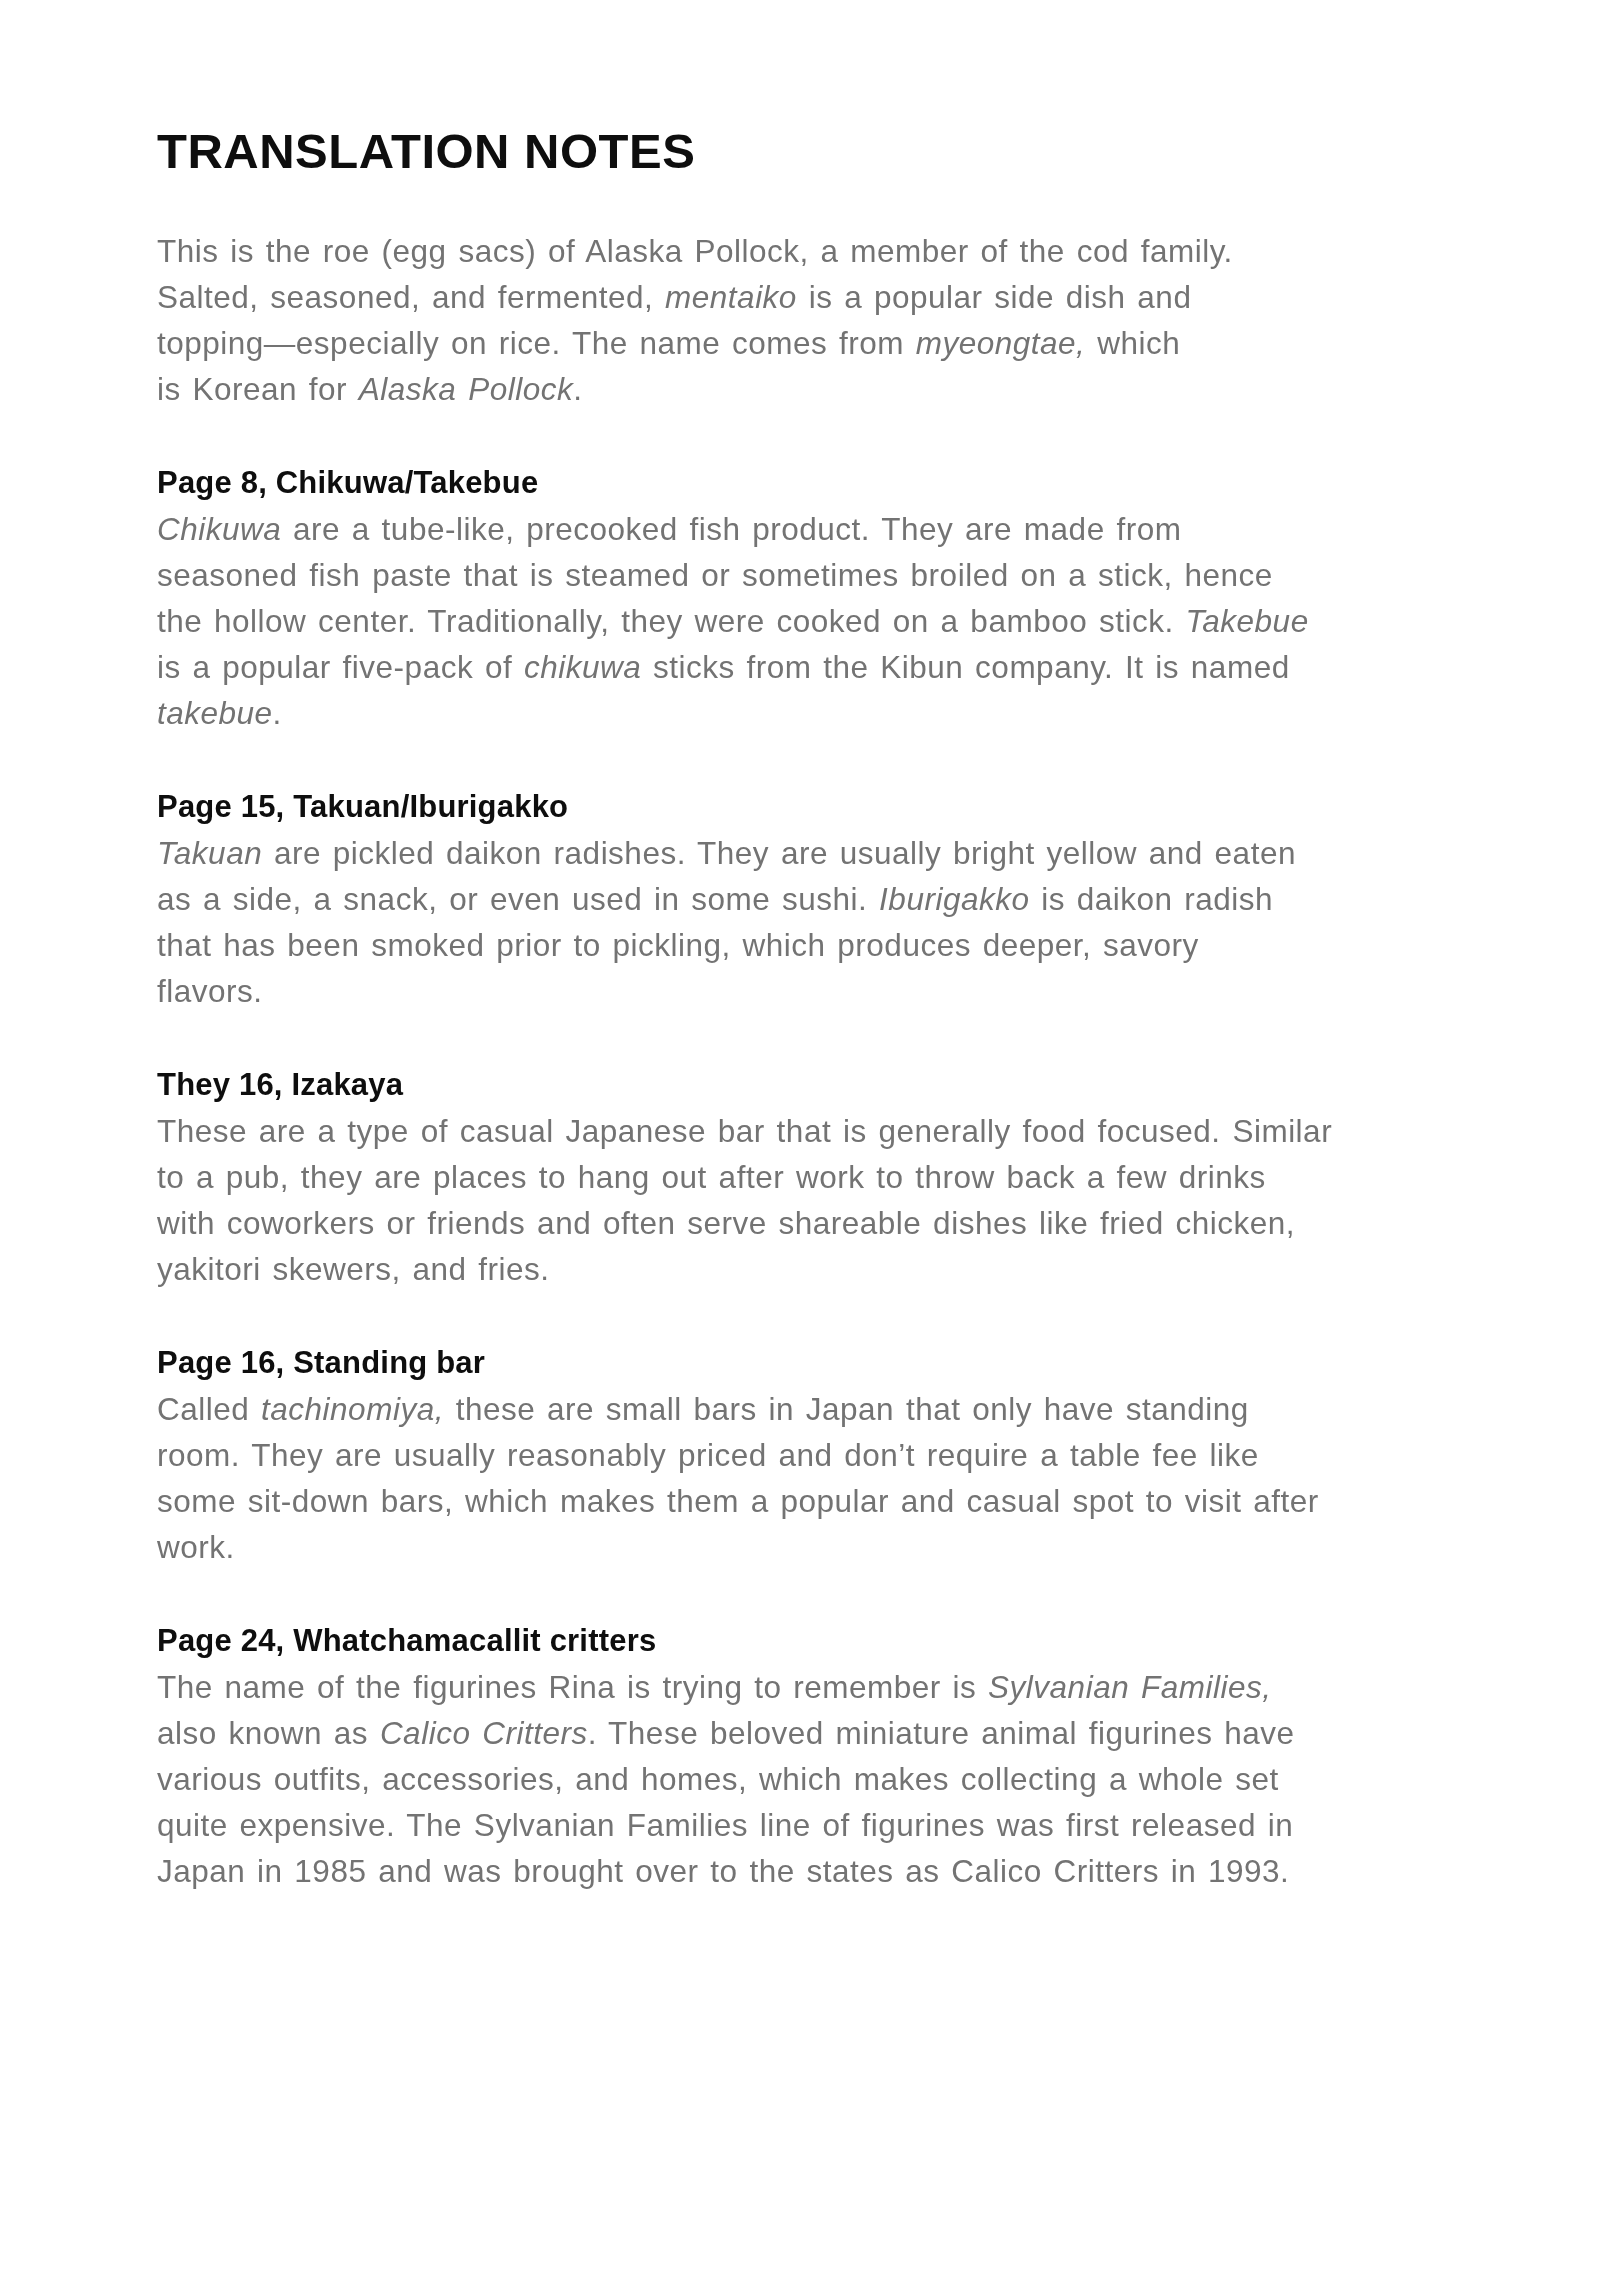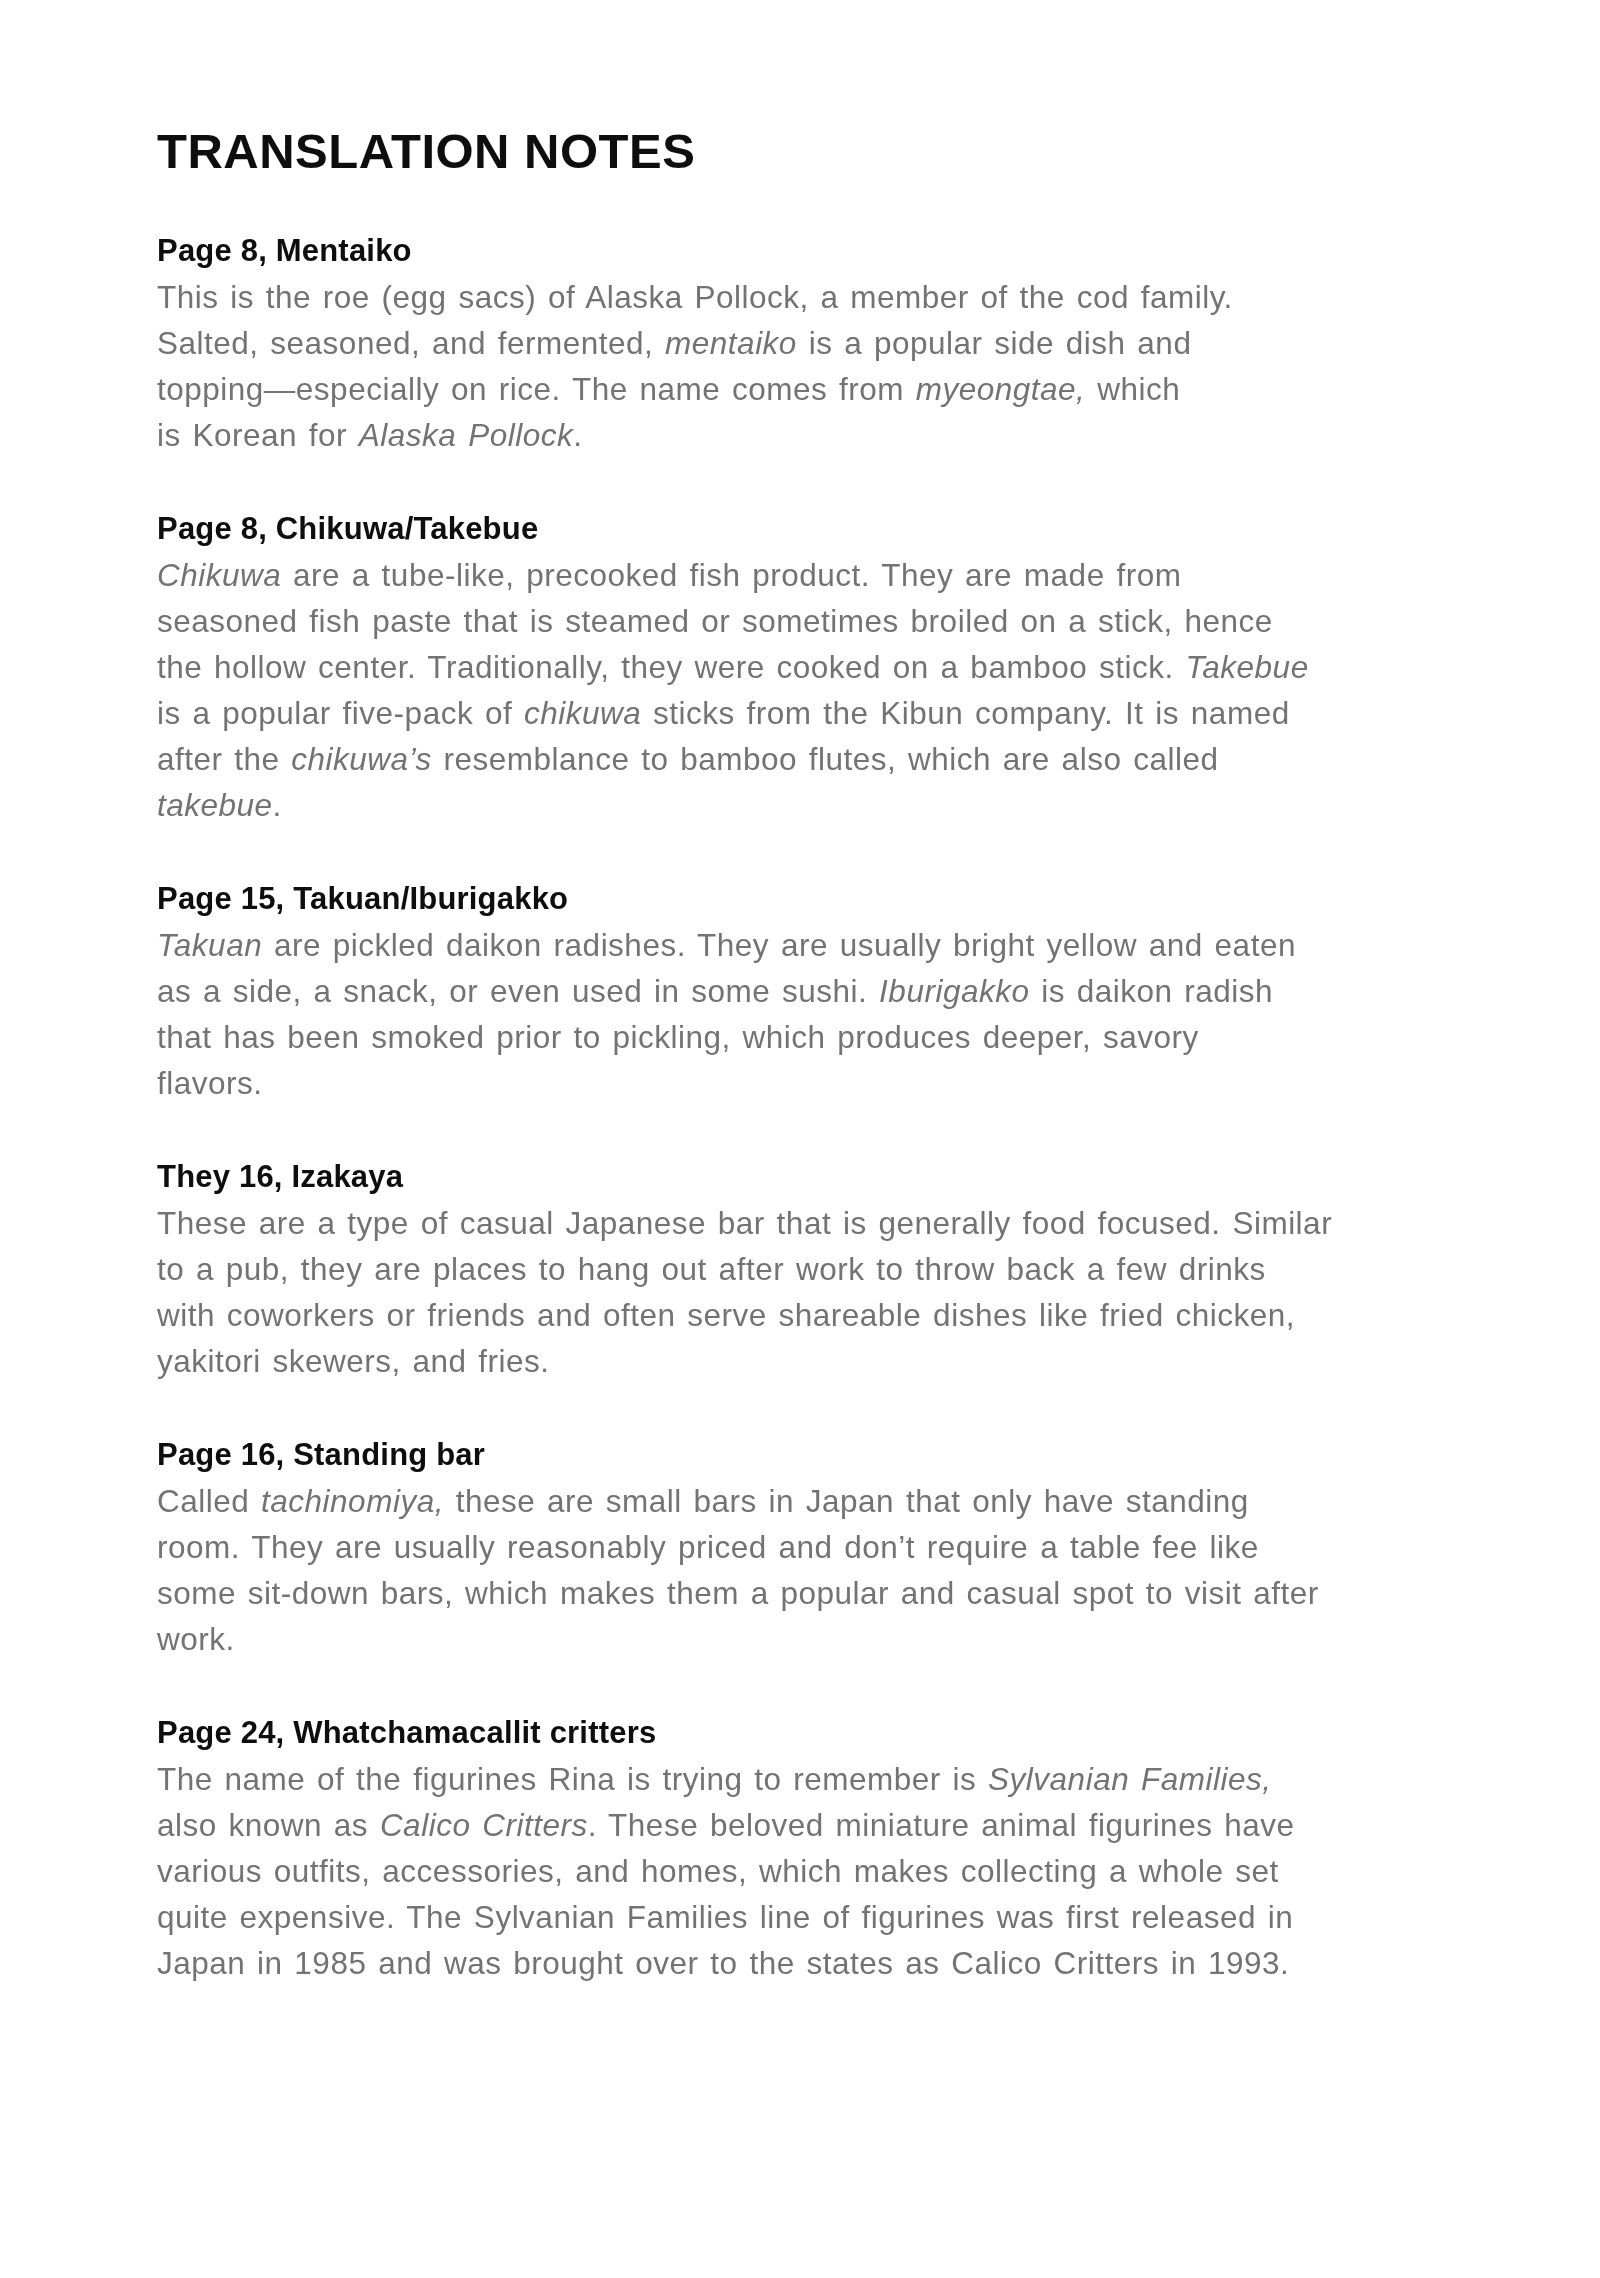--- a/index.html
+++ b/index.html
@@ -54,36 +54,34 @@
   .note-body em {
   }
 </style>
 </head>
 <body>
 
 <div class="page">
   <h1 class="page-title">TRANSLATION NOTES</h1>
   <div id="sections">
       <section class="note-section">
-        <h2 class="note-heading">Page 8, Mentaiko</h2>
         <div class="note-body">
           <div class="note-line"><span>This is the roe (egg sacs) of Alaska Pollock, a member of the cod family.</span></div>
           <div class="note-line"><span>Salted, seasoned, and fermented, </span><em>mentaiko</em><span> is a popular side dish and</span></div>
           <div class="note-line"><span>topping—especially on rice. The name comes from </span><em>myeongtae,</em><span> which</span></div>
           <div class="note-line"><span>is Korean for </span><em>Alaska Pollock</em><span>.</span></div>
         </div>
       </section>
       <section class="note-section">
         <h2 class="note-heading">Page 8, Chikuwa/Takebue</h2>
         <div class="note-body">
           <div class="note-line"><em>Chikuwa</em><span> are a tube-like, precooked fish product. They are made from</span></div>
           <div class="note-line"><span>seasoned fish paste that is steamed or sometimes broiled on a stick, hence</span></div>
           <div class="note-line"><span>the hollow center. Traditionally, they were cooked on a bamboo stick. </span><em>Takebue</em></div>
           <div class="note-line"><span>is a popular five-pack of </span><em>chikuwa</em><span> sticks from the Kibun company. It is named</span></div>
-          <div class="note-line"><span>after the </span><em>chikuwa’s</em><span> resemblance to bamboo flutes, which are also called</span></div>
           <div class="note-line"><em>takebue</em><span>.</span></div>
         </div>
       </section>
       <section class="note-section">
         <h2 class="note-heading">Page 15, Takuan/Iburigakko</h2>
         <div class="note-body">
           <div class="note-line"><em>Takuan</em><span> are pickled daikon radishes. They are usually bright yellow and eaten</span></div>
           <div class="note-line"><span>as a side, a snack, or even used in some sushi. </span><em>Iburigakko</em><span> is daikon radish</span></div>
           <div class="note-line"><span>that has been smoked prior to pickling, which produces deeper, savory</span></div>
           <div class="note-line"><span>flavors.</span></div>

